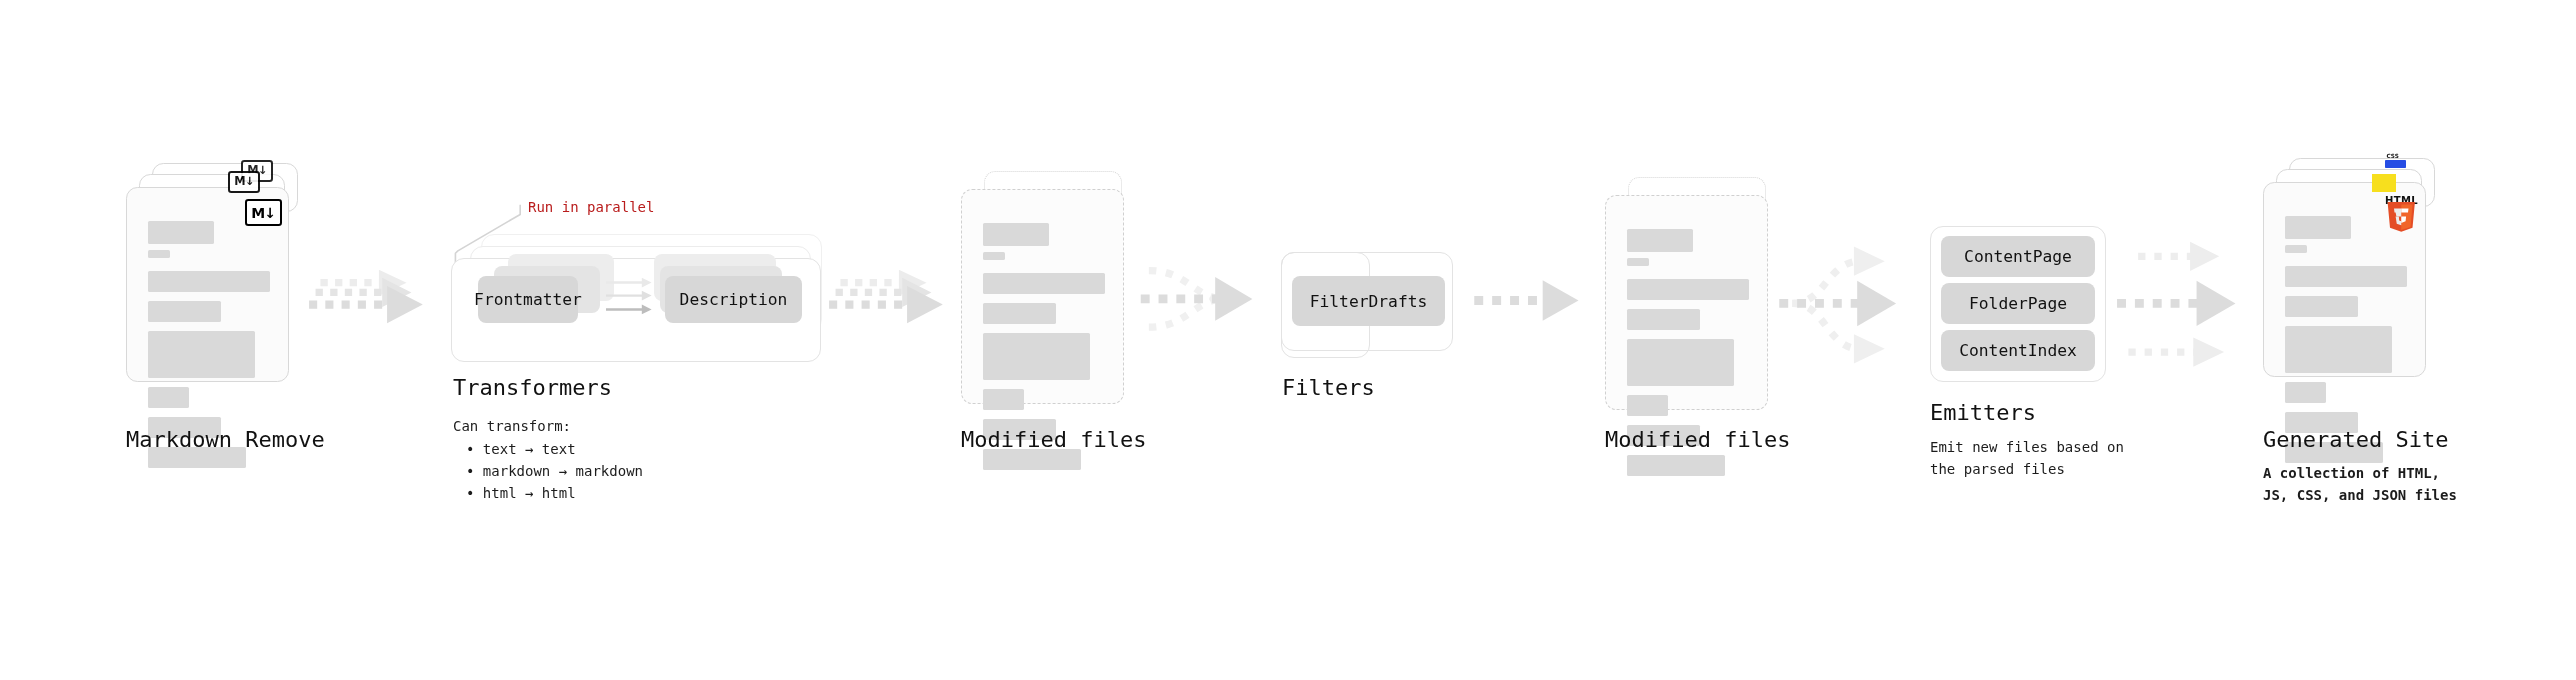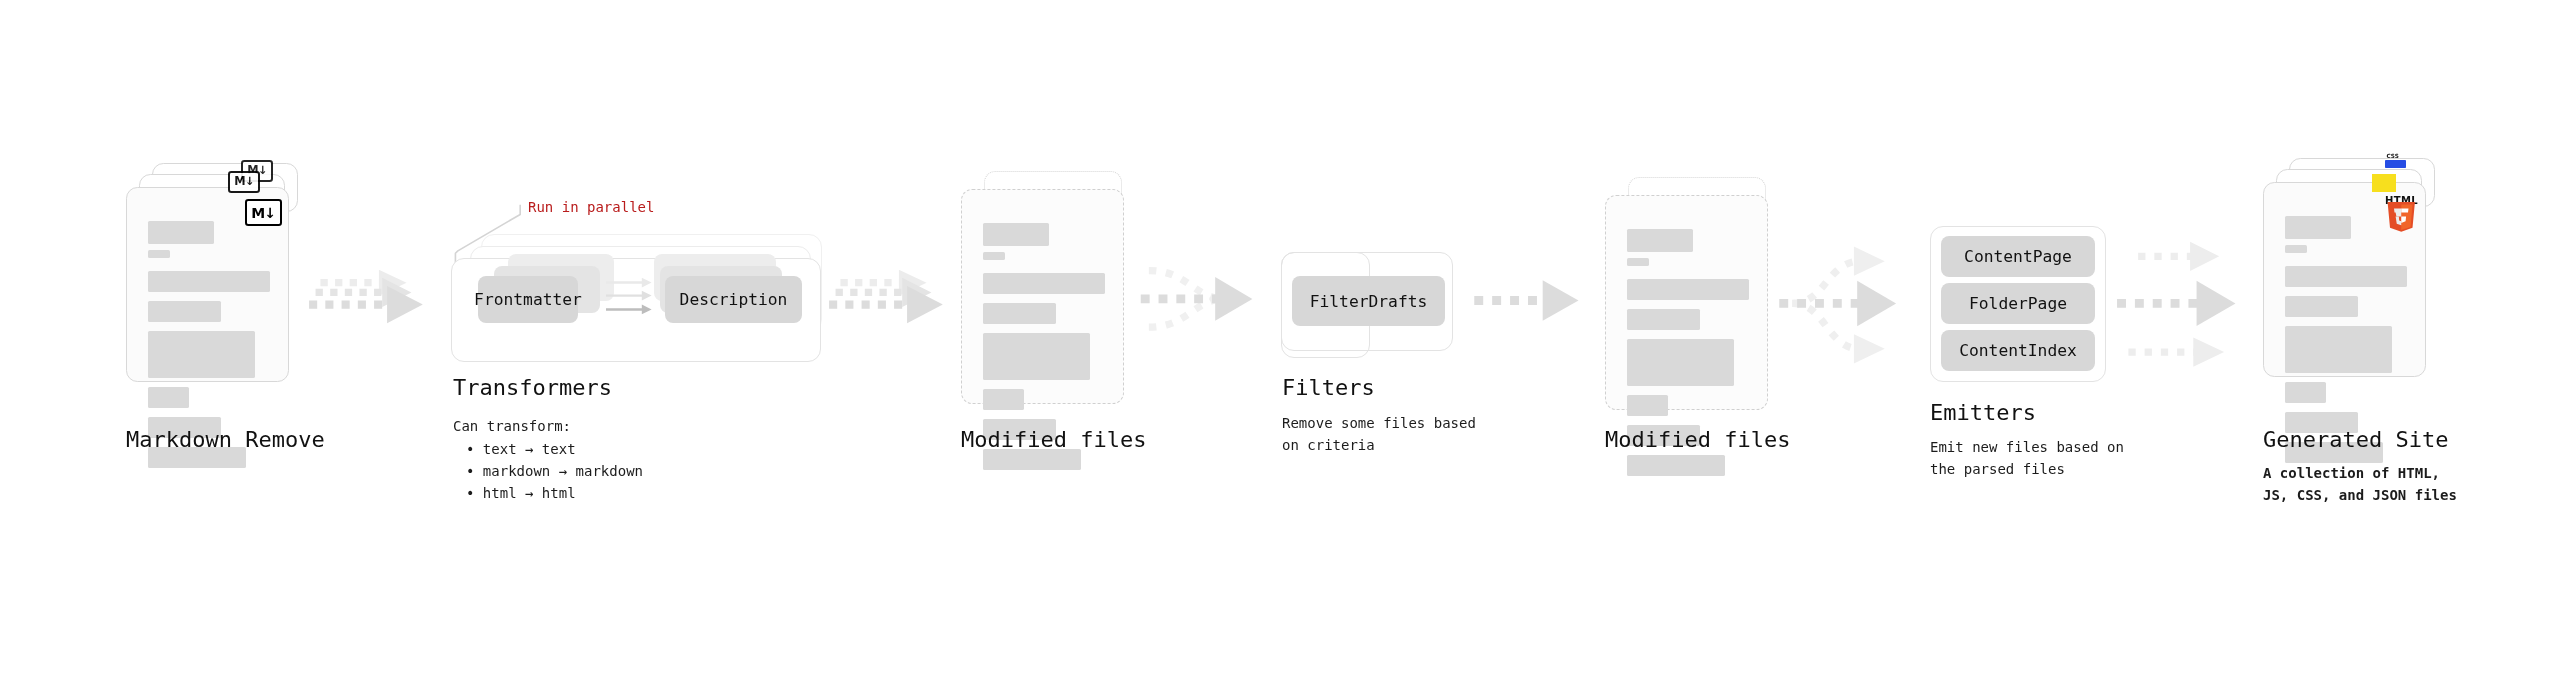--- a/index.html
+++ b/index.html
@@ -233,22 +233,20 @@
     <path d="M18 88 C60 88, 70 62, 100 54" stroke="#f0f0f0" stroke-width="9" stroke-dasharray="9 12" fill="none"></path>
     <line x1="8" y1="53" x2="108" y2="53" stroke="#dcdcdc" stroke-width="11" stroke-dasharray="11 11"></line>
     <polygon points="100,26 146,53 100,80" fill="#dcdcdc"></polygon>
   </svg>
 
   <div class="group" style="left:1281px;top:252px;width:89px;height:106px;"></div>
   <div class="chip" style="left:1292px;top:276px;width:153px;height:50px;">FilterDrafts</div>
   <div class="group" style="left:1281px;top:252px;width:172px;height:99px;background:transparent;"></div>
 
   <div class="title" style="left:1282px;top:375px;">Filters</div>
-  <div class="sub" style="left:1282px;top:413px;">Remove some files based
-on criteria</div>
 
   <svg style="position:absolute;left:1471px;top:276px;" width="114" height="49" viewBox="0 0 140 60">
     <line x1="4" y1="30" x2="96" y2="30" stroke="#dcdcdc" stroke-width="11" stroke-dasharray="11 11"></line>
     <polygon points="88,5 132,30 88,55" fill="#dcdcdc"></polygon>
   </svg>
 
   <div class="doc-stack" style="left:1605px;top:177px;width:179px;height:268px;">
     <div class="doc dotted" style="left:23px;top:0px;width:138px;height:41px;"></div>
     <div class="doc dashed" style="left:0px;top:18px;width:163px;height:215px;">
       <div class="lines">

